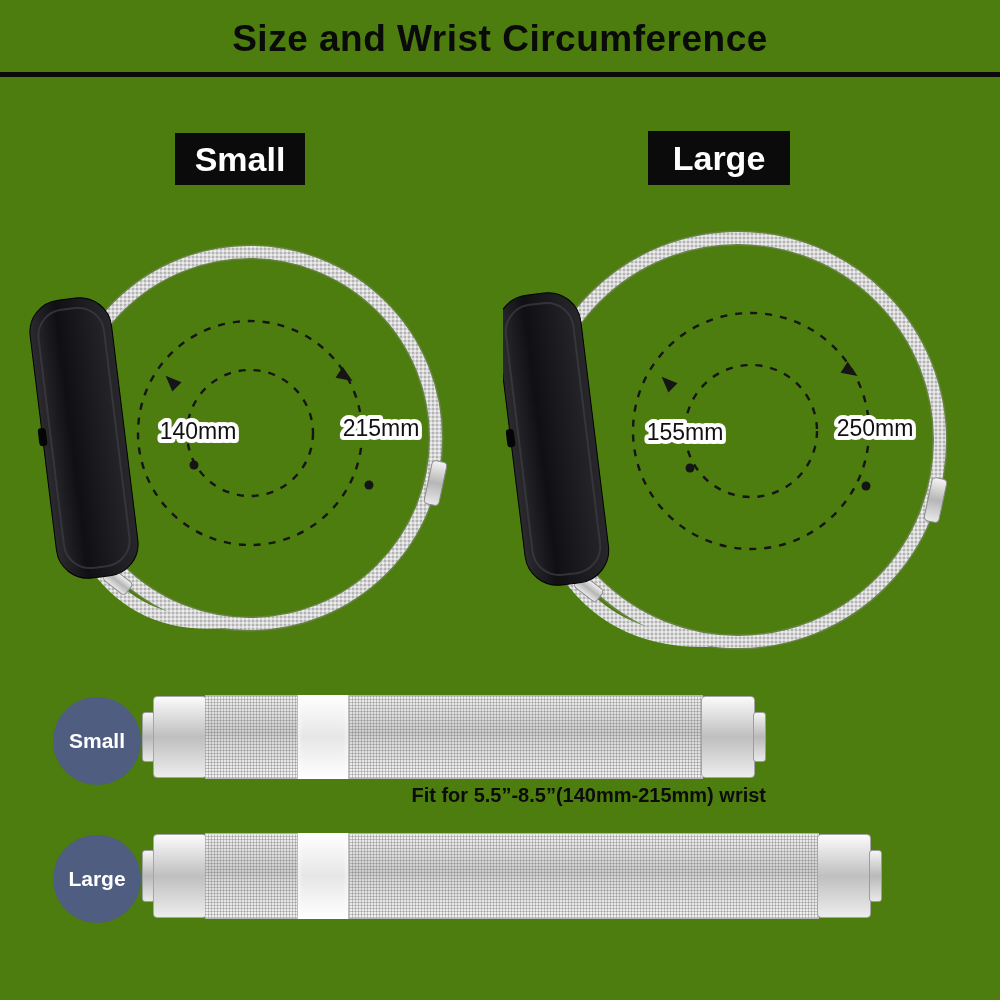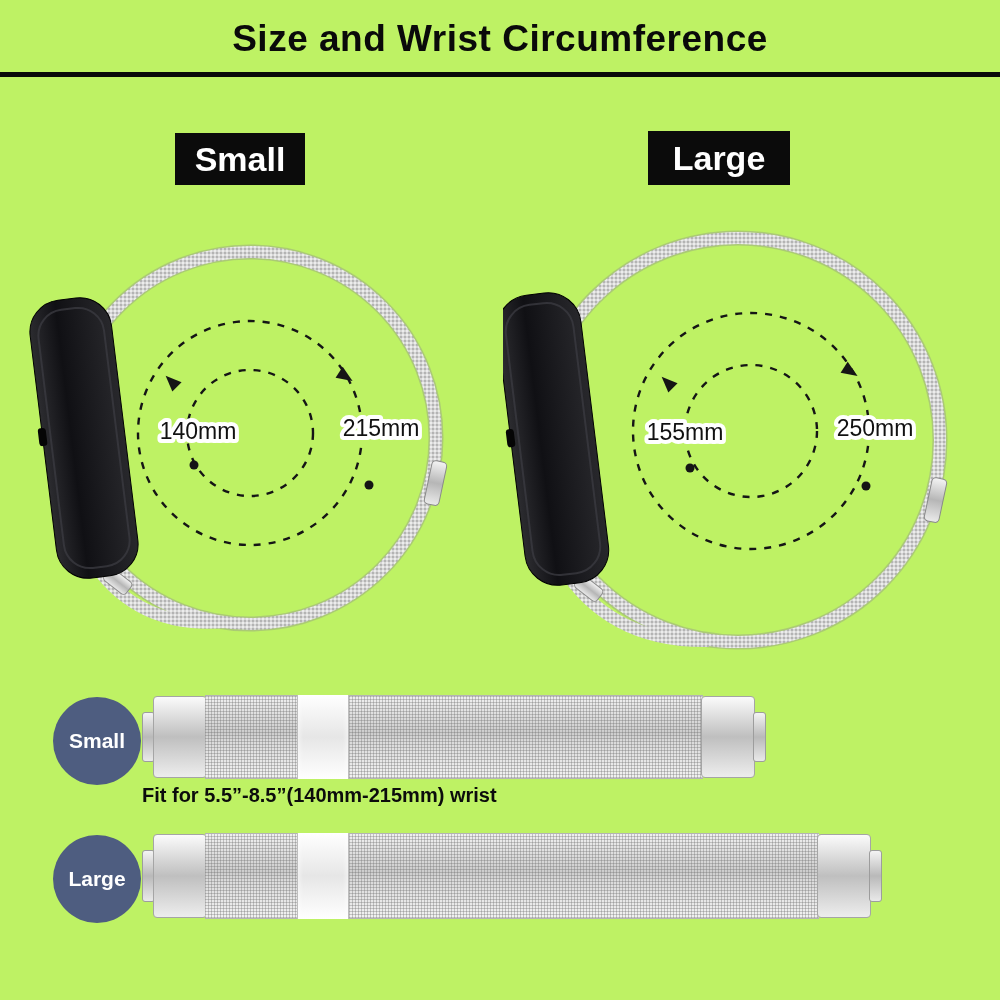--- a/index.html
+++ b/index.html
@@ -1,21 +1,21 @@
 <!DOCTYPE html>
 <html style="--badge-bg: #4e5d80; --label-bg: #0b0b0b;"><head>
 <meta charset="utf-8">
 <style>
   :root{
     --badge-bg:#4e5d80;
     --label-bg:#0b0b0b;
   }
   html,body{margin:0;padding:0;background:#fff;}
   .stage{
-    position:relative;width:1000px;height:1000px;background:#bef264;
+    position:relative;width:1000px;height:1000px;background:#4d7c0f;
     font-family:"Liberation Sans", sans-serif;color:#111;overflow:hidden;
   }
   .page-title{
     position:absolute;left:0;top:18px;width:1000px;text-align:center;
     font-size:37px;font-weight:bold;letter-spacing:.5px;color:#0a0a0a;
   }
   .title-rule{
     position:absolute;left:0;top:72px;width:1000px;height:5px;background:#0a0a0a;
   }
   .size-label{
@@ -63,21 +63,21 @@
   }
   .band .nub.left{left:0;}
   .band .nub.right{right:0;}
   .band .clasp{
     position:absolute;top:0;bottom:0;left:155px;width:50px;
     background:linear-gradient(180deg,#ffffff,#e6e6e6 50%,#ffffff);
     border-left:1px solid #bdbdbd;border-right:1px solid #bdbdbd;
     box-shadow:inset 0 0 6px rgba(255,255,255,.9);
   }
   .fit-text{
-    position:absolute;text-align:left;font-weight:bold;font-size:20px;color:#0c0c0c;
+    position:absolute;text-align:right;font-weight:bold;font-size:20px;color:#0c0c0c;
   }
   .fit-text.small{left:142px;top:784px;width:624px;}
   .fit-text.large{left:142px;top:926px;width:740px;}
 </style>
 </head>
 <body>
 
 <div class="stage">
 
   <svg width="0" height="0" style="position:absolute" aria-hidden="true">

